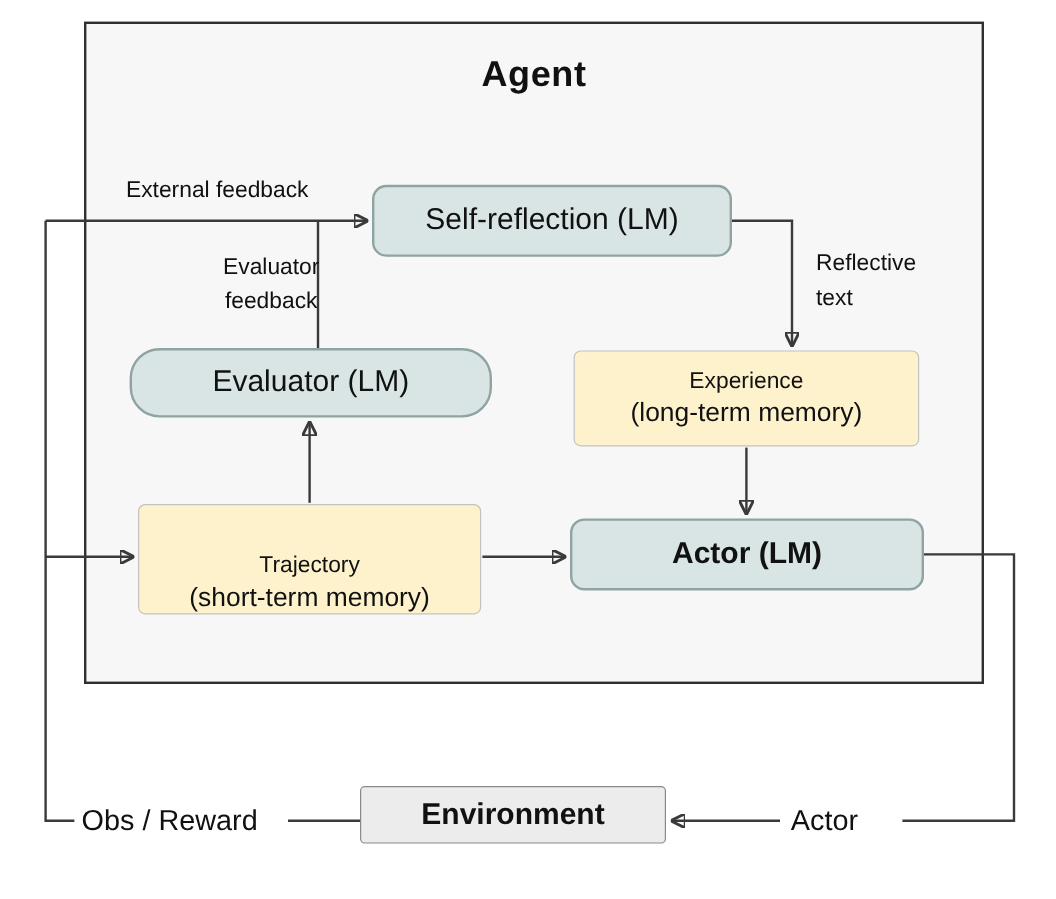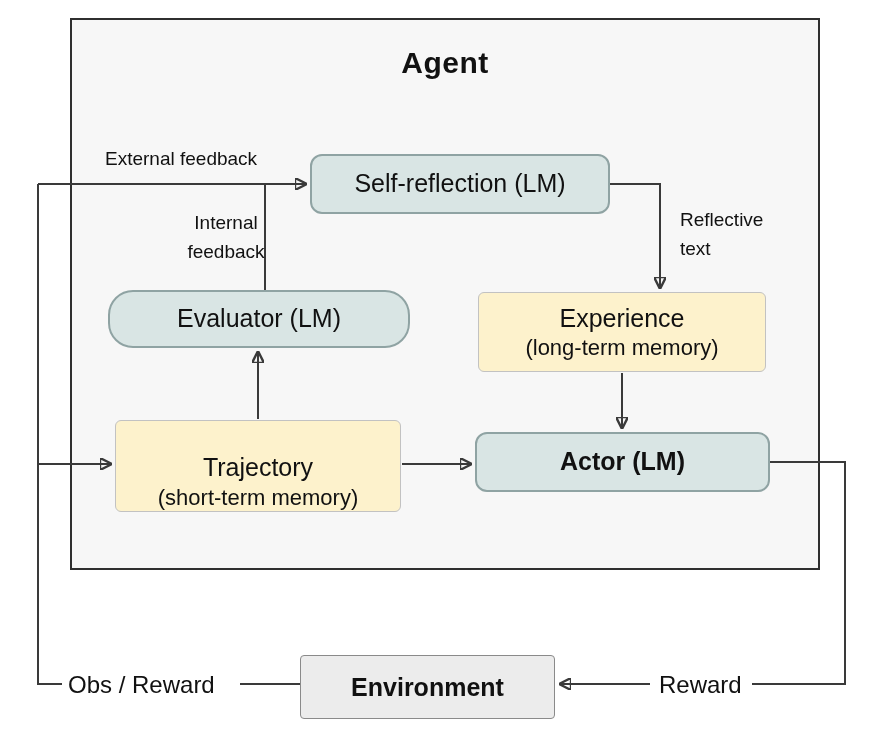--- a/index.html
+++ b/index.html
@@ -58,33 +58,33 @@
     background: var(--lm-box-fill, #dbe7e6);
     border: 2px solid var(--lm-box-border, #8fa3a3);
     border-radius: 12px;
     font-size: 25px;
   }
   .memory {
     background: var(--memory-box-fill, #fdf2cc);
     border: 1.5px solid var(--memory-box-border, #c2c2c2);
     border-radius: 6px;
   }
-  .memory .title { font-size: 25px; }
+  .memory .title { font-size: 19px; }
   .memory .subtitle { font-size: 22px; }
 
   .self-reflection { left: 310px; top: 154px; width: 300px; height: 60px; }
   .evaluator       { left: 108px; top: 290px; width: 302px; height: 58px; border-radius: 25px; }
   .experience      { left: 478px; top: 292px; width: 288px; height: 80px; }
   .trajectory      { left: 115px; top: 420px; width: 286px; height: 92px; justify-content: flex-end; }
   .actor           { left: 475px; top: 432px; width: 295px; height: 60px; font-weight: bold; }
 
   .env-box {
     position: absolute;
     left: 300px; top: 655px;
-    width: 255px; height: 64px;
+    width: 255px; height: 48px;
     background: var(--environment-fill, #ececec);
     border: 1.5px solid var(--environment-border, #8a8a8a);
     border-radius: 4px;
     display: flex;
     align-items: center;
     justify-content: center;
     font-size: 25px;
     font-weight: bold;
   }
 
@@ -163,21 +163,21 @@
   <div class="node lm actor">
     <span>Actor (LM)</span>
   </div>
 
   <div class="env-box">
     <span>Environment</span>
   </div>
 
   <div class="label lbl-external">External feedback</div>
 
-  <div class="label lbl-internal">Internal feedback</div>
+  <div class="label lbl-internal">Evaluator feedback</div>
 
   <div class="label lbl-reflective">Reflective text</div>
 
   <div class="io-label lbl-obs">Obs / Reward</div>
 
-  <div class="io-label lbl-action">Reward</div>
+  <div class="io-label lbl-action">Actor</div>
 
 </div>
 
 </body></html>

